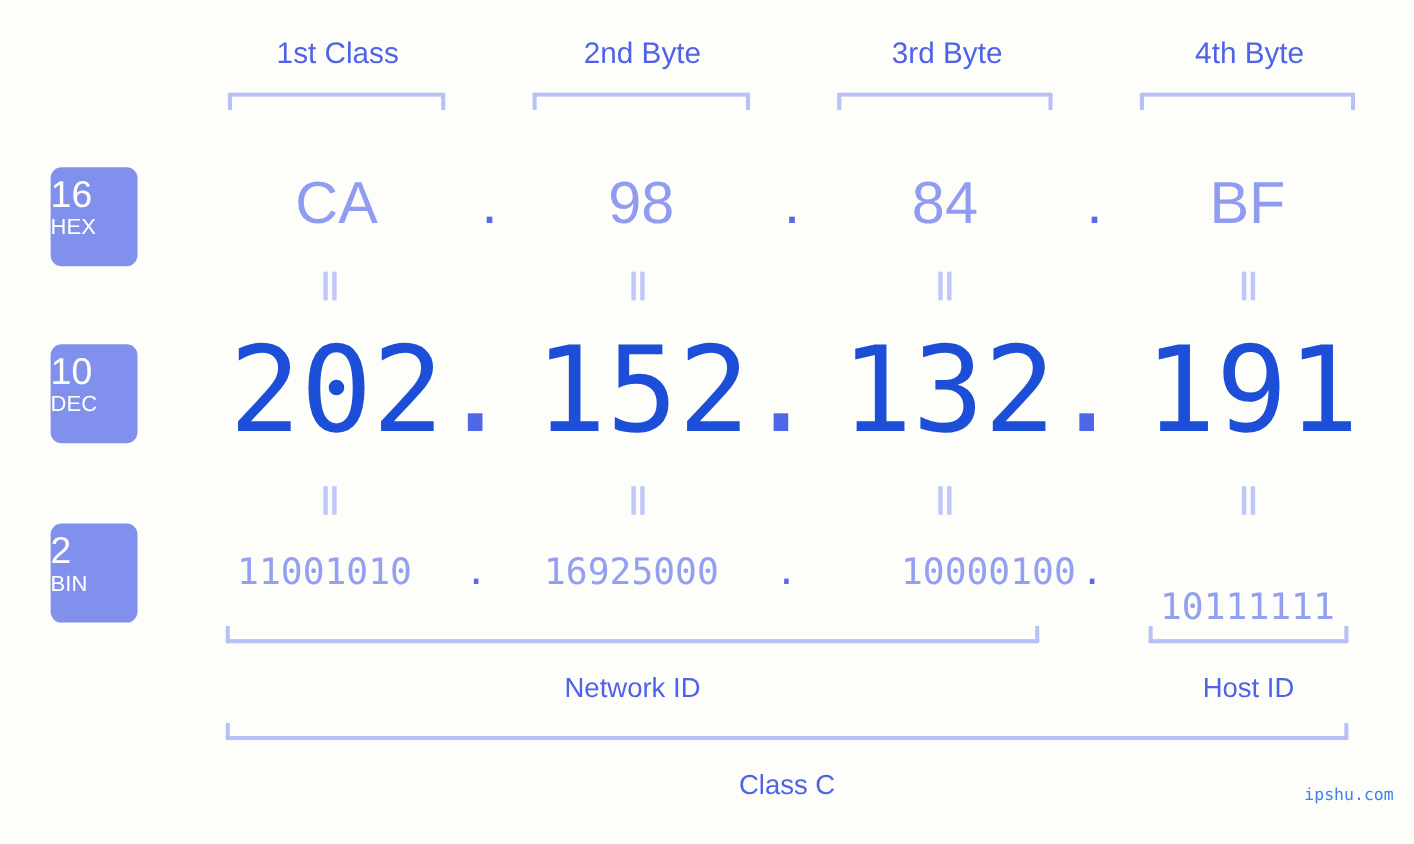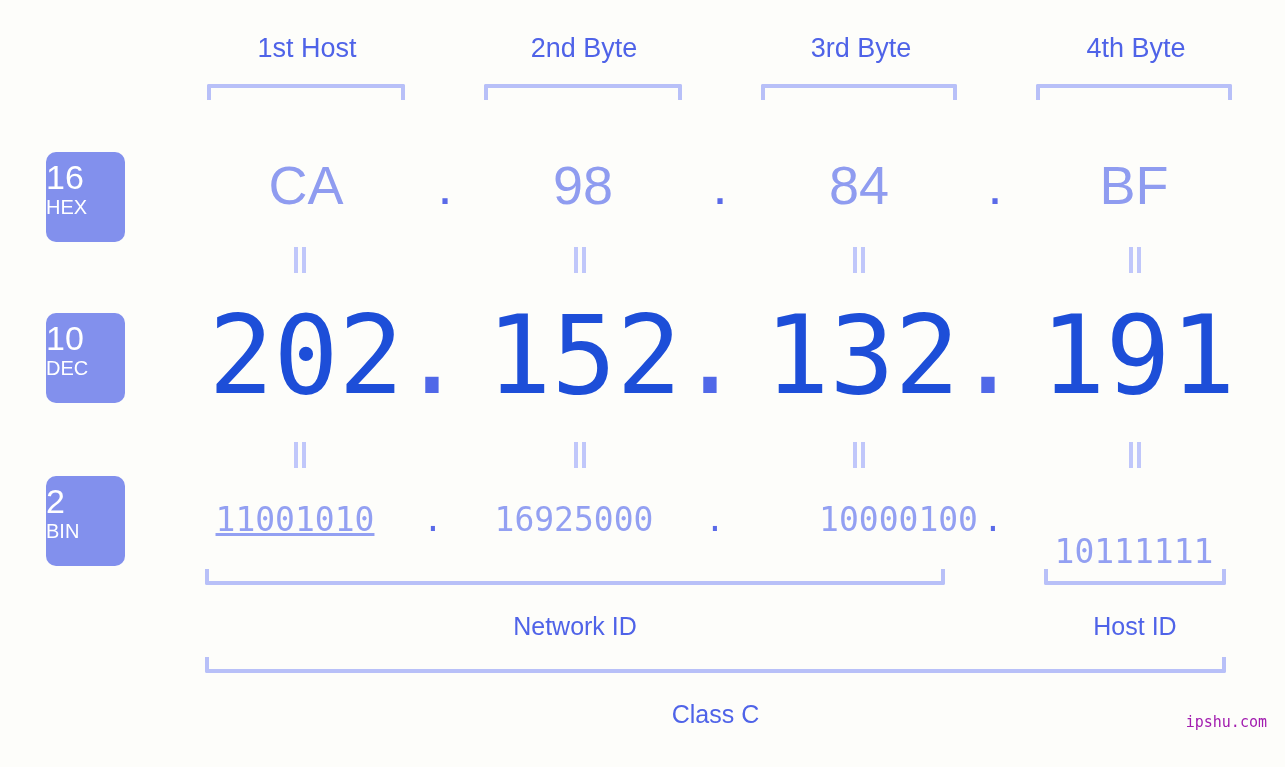--- a/index.html
+++ b/index.html
@@ -167,32 +167,32 @@
     color: #4f63e8;
     white-space: nowrap;
   }
 
   
   #watermark {
     position: absolute;
     right: 18px;
     top: 713px;
     font-size: 15px;
-    color: #a21caf;
+    color: #3b82f6;
     font-family: "DejaVu Sans Mono", monospace;
     letter-spacing: 0px;
   }
 </style>
 </head>
 <body>
 
 <div id="page">
 
   <div>
-    <div class="byte-label" style="left:207px; width:200px;">1st Host</div>
+    <div class="byte-label" style="left:207px; width:200px;">1st Class</div>
     <div class="byte-label" style="left:484px; width:200px;">2nd Byte</div>
     <div class="byte-label" style="left:761px; width:200px;">3rd Byte</div>
     <div class="byte-label" style="left:1036px; width:200px;">4th Byte</div>
 
     <div class="bracket-down" style="left:207px; width:198px;"></div>
     <div class="bracket-down" style="left:484px; width:198px;"></div>
     <div class="bracket-down" style="left:761px; width:196px;"></div>
     <div class="bracket-down" style="left:1036px; width:196px;"></div>
   </div>
 
@@ -261,21 +261,21 @@
         <i class="a"></i>
         <i class="b"></i>
       </div>
     <div class="eq eq-row2" style="left:1127px;">
         <i class="a"></i>
         <i class="b"></i>
       </div>
   </div>
 
   <div class="row-bin">
-    <div class="val" style="left:195px; width:200px;text-decoration:underline;">11001010</div>
+    <div class="val" style="left:195px; width:200px;">11001010</div>
     <div class="dot" style="left:398px; width:70px;">.</div>
     <div class="val" style="left:474px; width:200px;">16925000</div>
     <div class="dot" style="left:680px; width:70px;">.</div>
     <div class="val" style="left:778px; width:200px;text-align:right;">10000100</div>
     <div class="dot" style="left:958px; width:70px;">.</div>
     <div class="val" style="left:1034px; width:200px;margin-top:32px;">10111111</div>
   </div>
 
   <div>
     <div class="bracket-up" style="left:205px; top:569px; width:740px;"></div>

